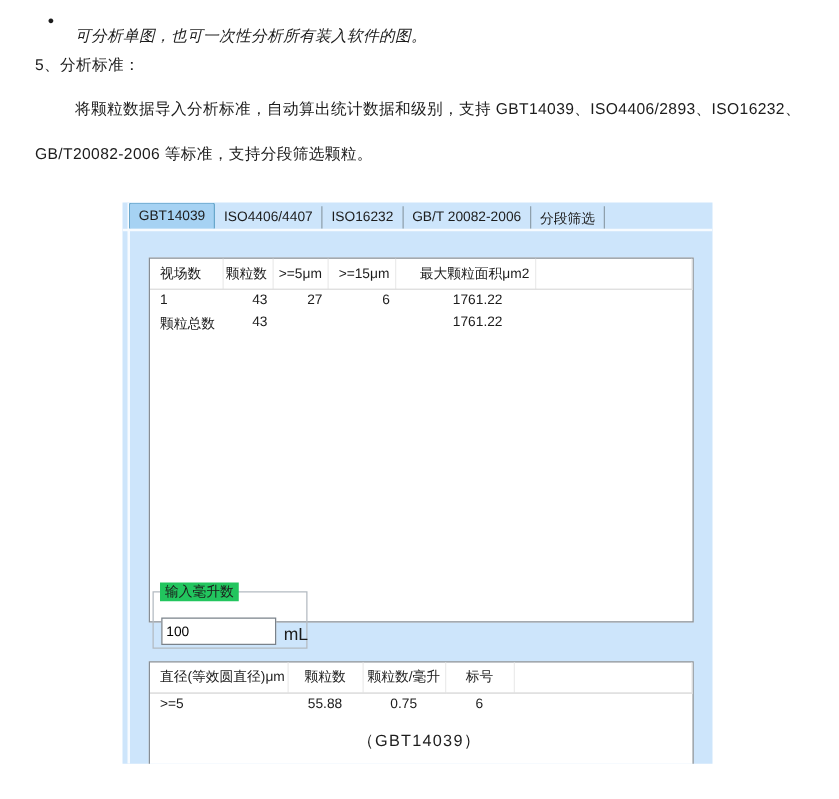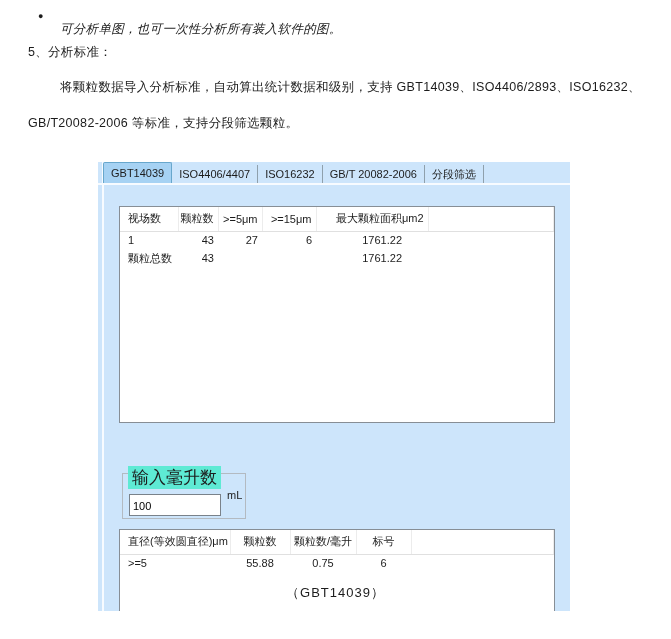--- a/index.html
+++ b/index.html
@@ -15,40 +15,40 @@
     background:#cde5fb; overflow:hidden; font-size:11px;margin-top:16px; }
   .shot .left-white-line { position:absolute; left:4px; top:0; width:2px; height:100%; background:#f7fbff; }
   .tabstrip { position:absolute; left:5px; top:0; height:21px; display:flex; align-items:flex-end; }
   .tab { height:18px; display:flex; align-items:center; padding:0 7px;
     border-right:1px solid #8fa0ac; cursor:default; white-space:nowrap; }
   .tab.selected { height:21px; background:#a6d2f3; border:1px solid #68a7cc; border-bottom:none;
     border-radius:2px 2px 0 0; }
   .tab-underline { position:absolute; left:0; top:21px; width:100%; height:2px; background:#f7fbff; }
 
   .whitebox { position:absolute; background:#ffffff; border:1px solid #878e95; }
-  .box1 { left:21px; top:44px; width:436px; height:217px; }
+  .box1 { left:21px; top:44px; width:436px; height:292px; }
   .box2 { left:21px; top:367px; width:436px; height:92px; }
 
   table { border-collapse:collapse; table-layout:fixed; width:100%; font-size:11px; }
   th { font-weight:normal; height:24px; border-bottom:1px solid #e0e0e0; border-right:1px solid #ececec; }
   td { height:18px; }
   th,td { overflow:hidden; white-space:nowrap; }
   .al { text-align:left; padding-left:8px; }
   .ar { text-align:right; padding-right:4px; }
   .ac { text-align:center; }
   .pr24 { padding-right:26px; }
 
   .groupbox { position:absolute; left:24px; top:311px; width:124px; height:46px;
     border:1px solid #b3bac1; }
-  .groupbox .gb-label { position:absolute; top:-8px; left:5px; background:#5eead4;
-    padding:0 4px; font-size:17px; white-space:nowrap; }
+  .groupbox .gb-label { position:absolute; top:-8px; left:5px; background:#22c55e;
+    padding:0 4px; font-size:11px; white-space:nowrap; }
   .ml-input { position:absolute; left:6px; top:20px; width:92px; height:22px;
     border:1px solid #7a828a; background:#ffffff; font-size:11px; padding:2px 3px 0 3px;
     font-family:"Liberation Sans", sans-serif; vertical-align:top; }
-  .ml-unit { position:absolute; left:104px; top:15px; font-size:11px; }
+  .ml-unit { position:absolute; left:104px; top:25px; font-size:14px; }
 
   .caption { position:absolute; top:584px; left:0; width:100%; text-align:center;
     font-size:13px; letter-spacing:1px; }
 </style>
 </head>
 <body>
 
 <div>
 
   <span class="bullet">●</span>

